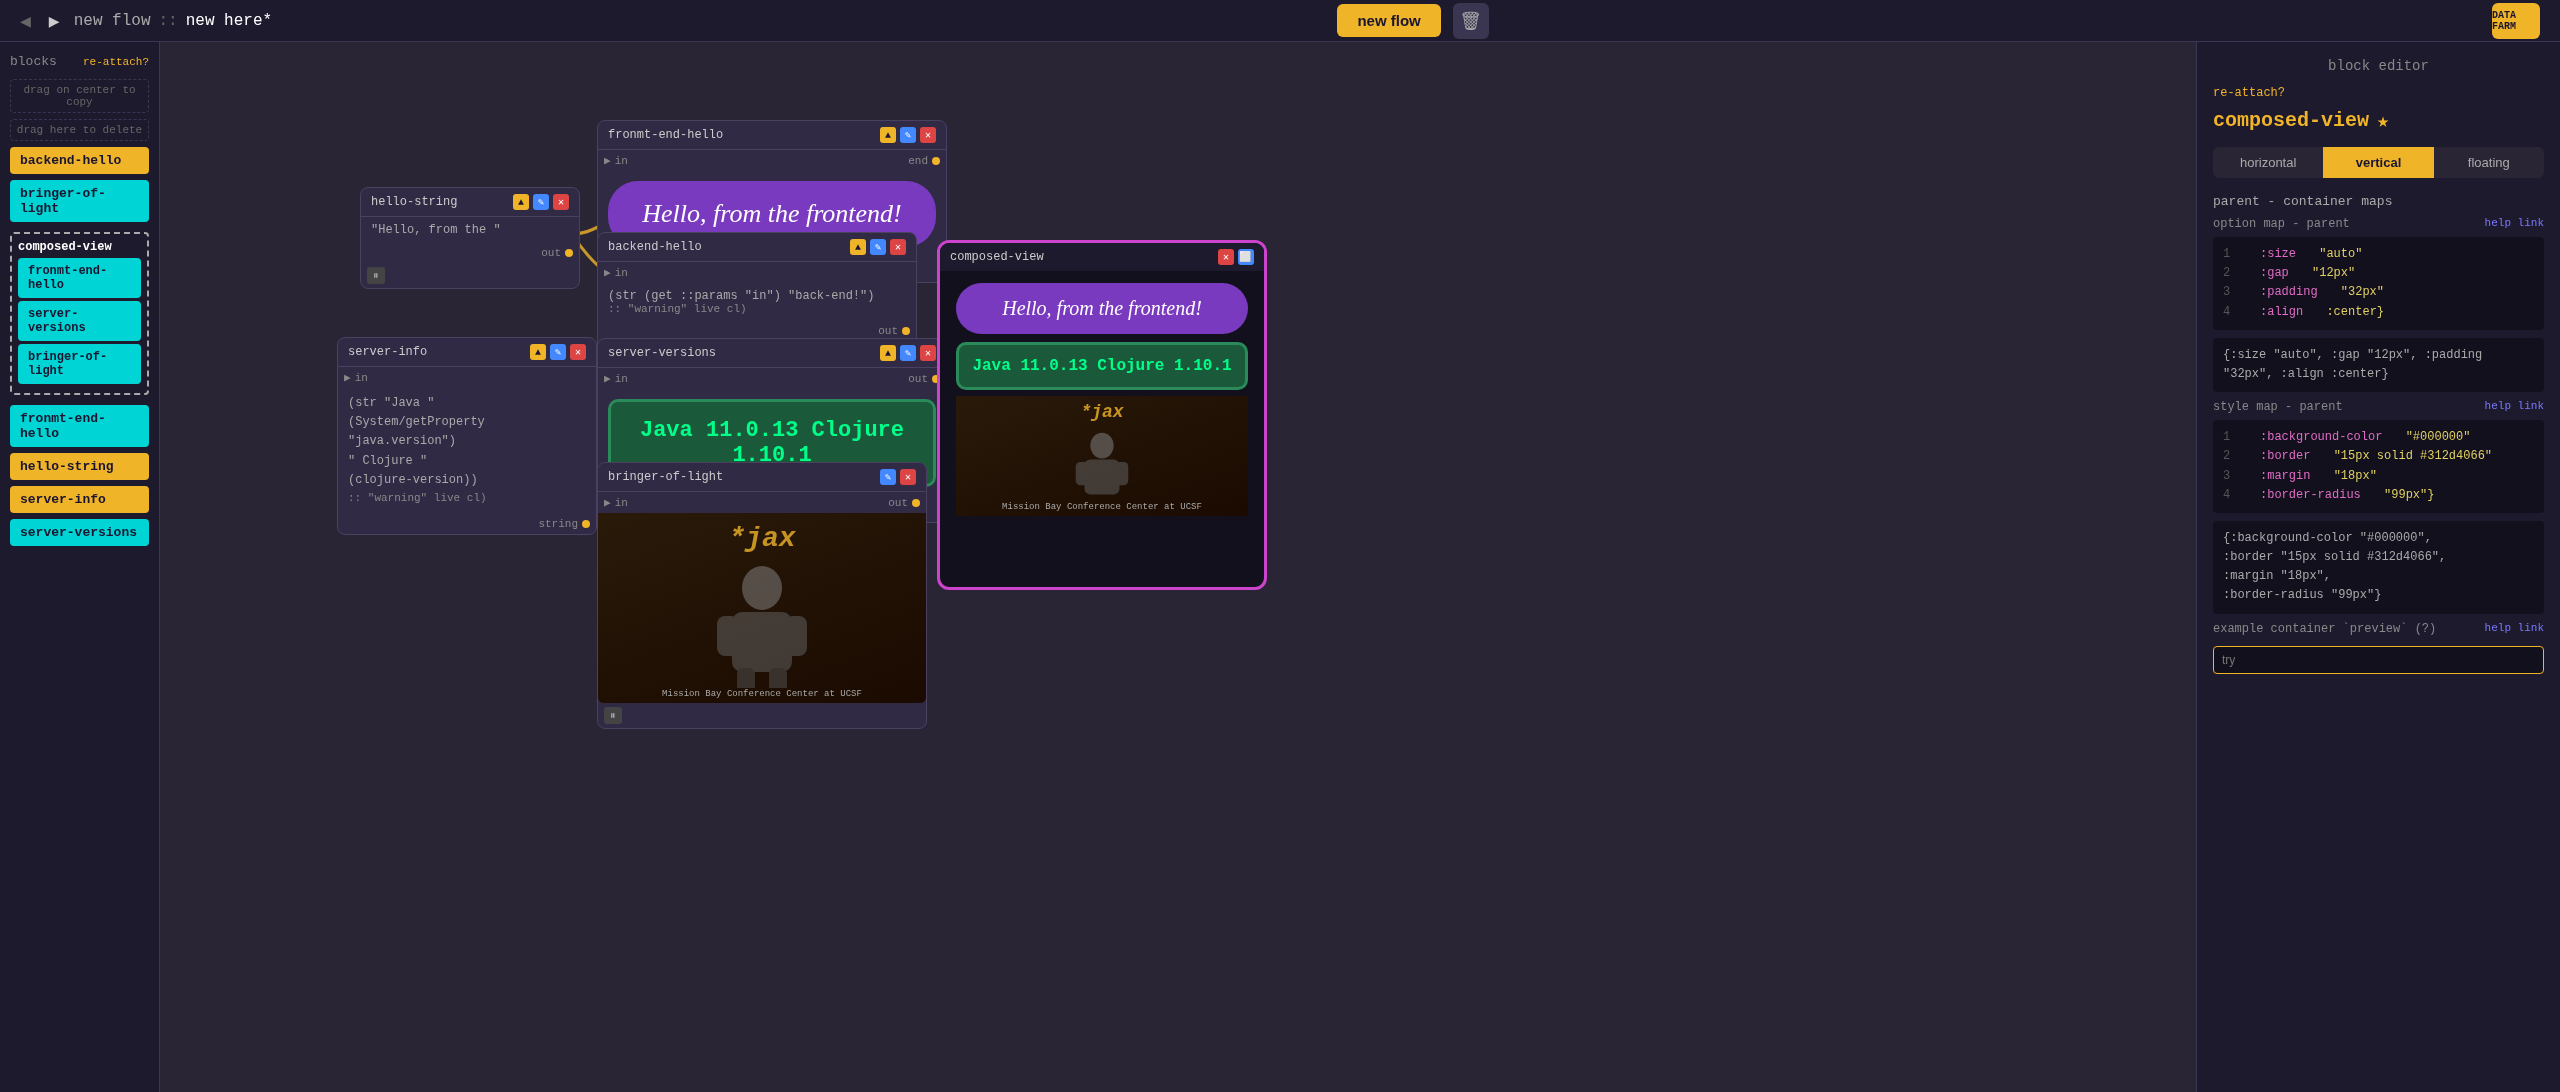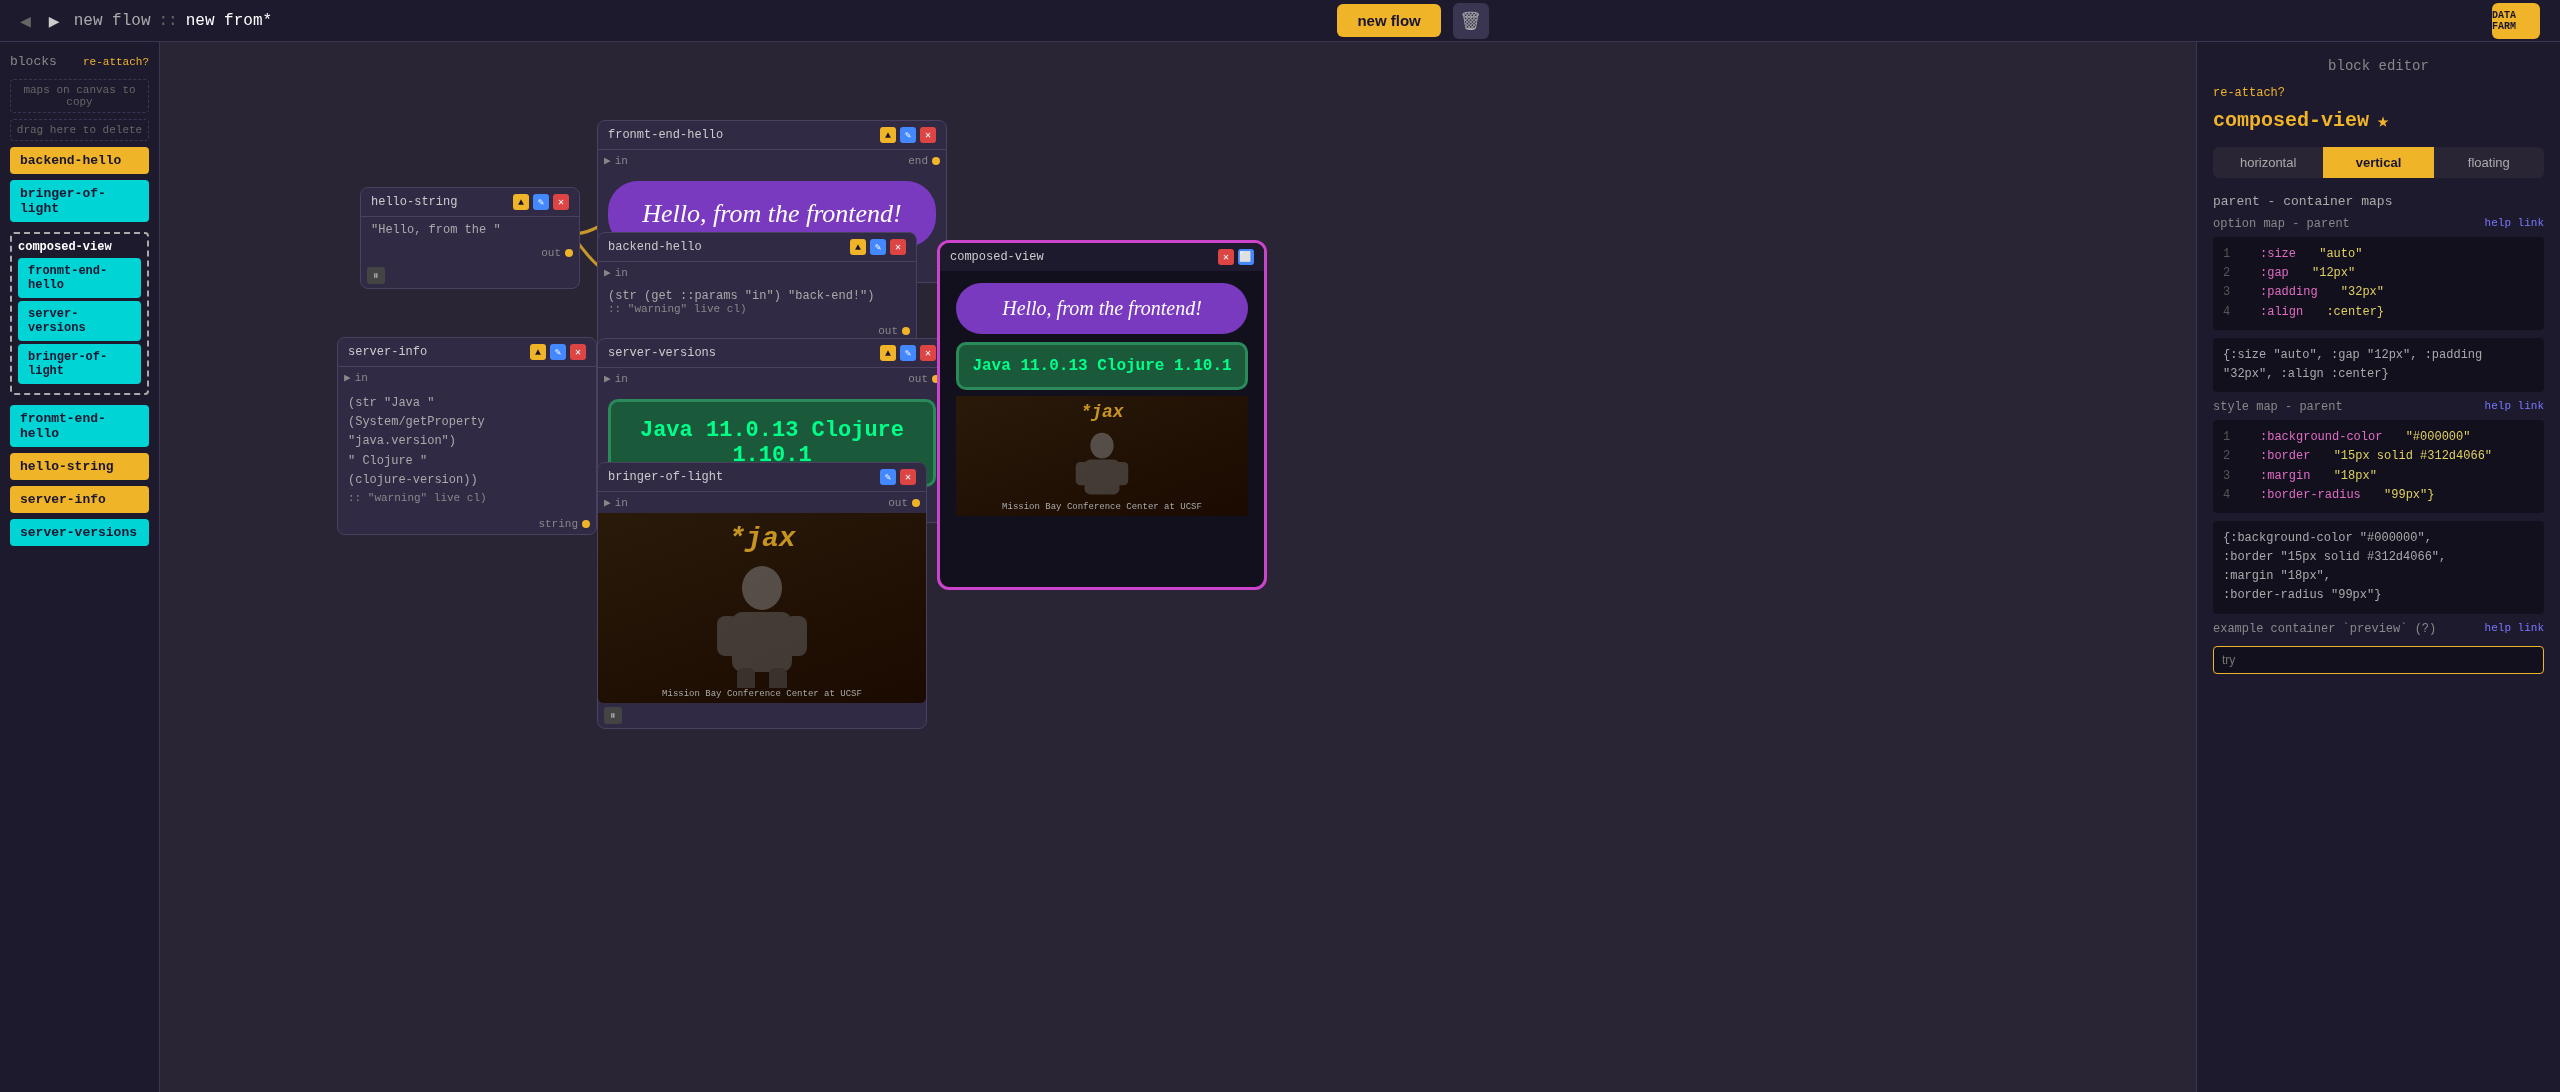--- a/index.html
+++ b/index.html
@@ -525,37 +525,37 @@
   </style>
 </head>
 <body>
 
 <div class="top-nav">
   <span class="nav-arrow">◀</span>
   <span class="nav-arrow active">▶</span>
   <div class="nav-breadcrumb">
     <span>new flow</span>
     <span class="nav-sep">::</span>
-    <span class="nav-title-active">new from*</span>
+    <span class="nav-title-active">new here*</span>
   </div>
   <div class="nav-center">
     <button class="nav-new-flow-btn">new flow</button>
     <button class="nav-icon-btn">🗑</button>
   </div>
   <div class="logo">DATA FARM</div>
 </div>
 
 <div class="main-area">
 
   <div class="sidebar">
     <div class="sidebar-header">
       <span class="sidebar-header-label">blocks</span>
       <span class="sidebar-reattach">re-attach?</span>
     </div>
-    <div class="sidebar-hint">maps on canvas to copy</div>
+    <div class="sidebar-hint">drag on center to copy</div>
     <div class="sidebar-hint">drag here to delete</div>
 
     <div class="sidebar-block yellow">backend-hello</div>
     <div class="sidebar-block cyan">bringer-of-light</div>
 
     <div class="sidebar-composed">
       <div class="sidebar-composed-header">composed-view</div>
       <div class="sidebar-block cyan">fronmt-end-hello</div>
       <div class="sidebar-block cyan">server-versions</div>
       <div class="sidebar-block cyan">bringer-of-light</div>

